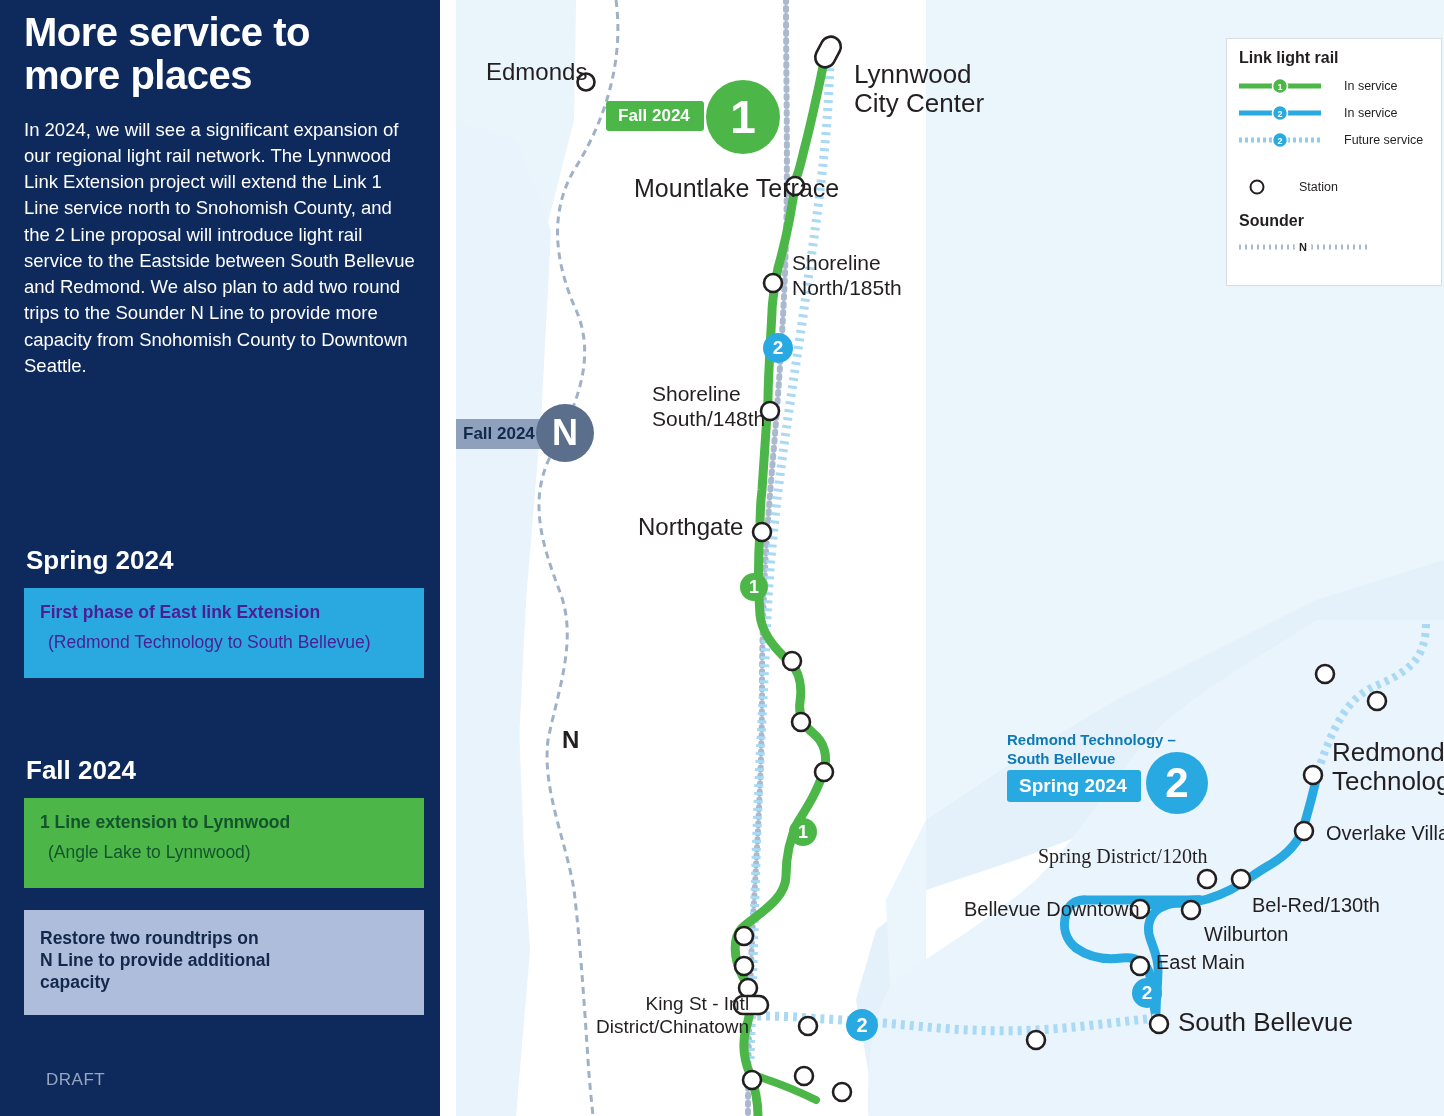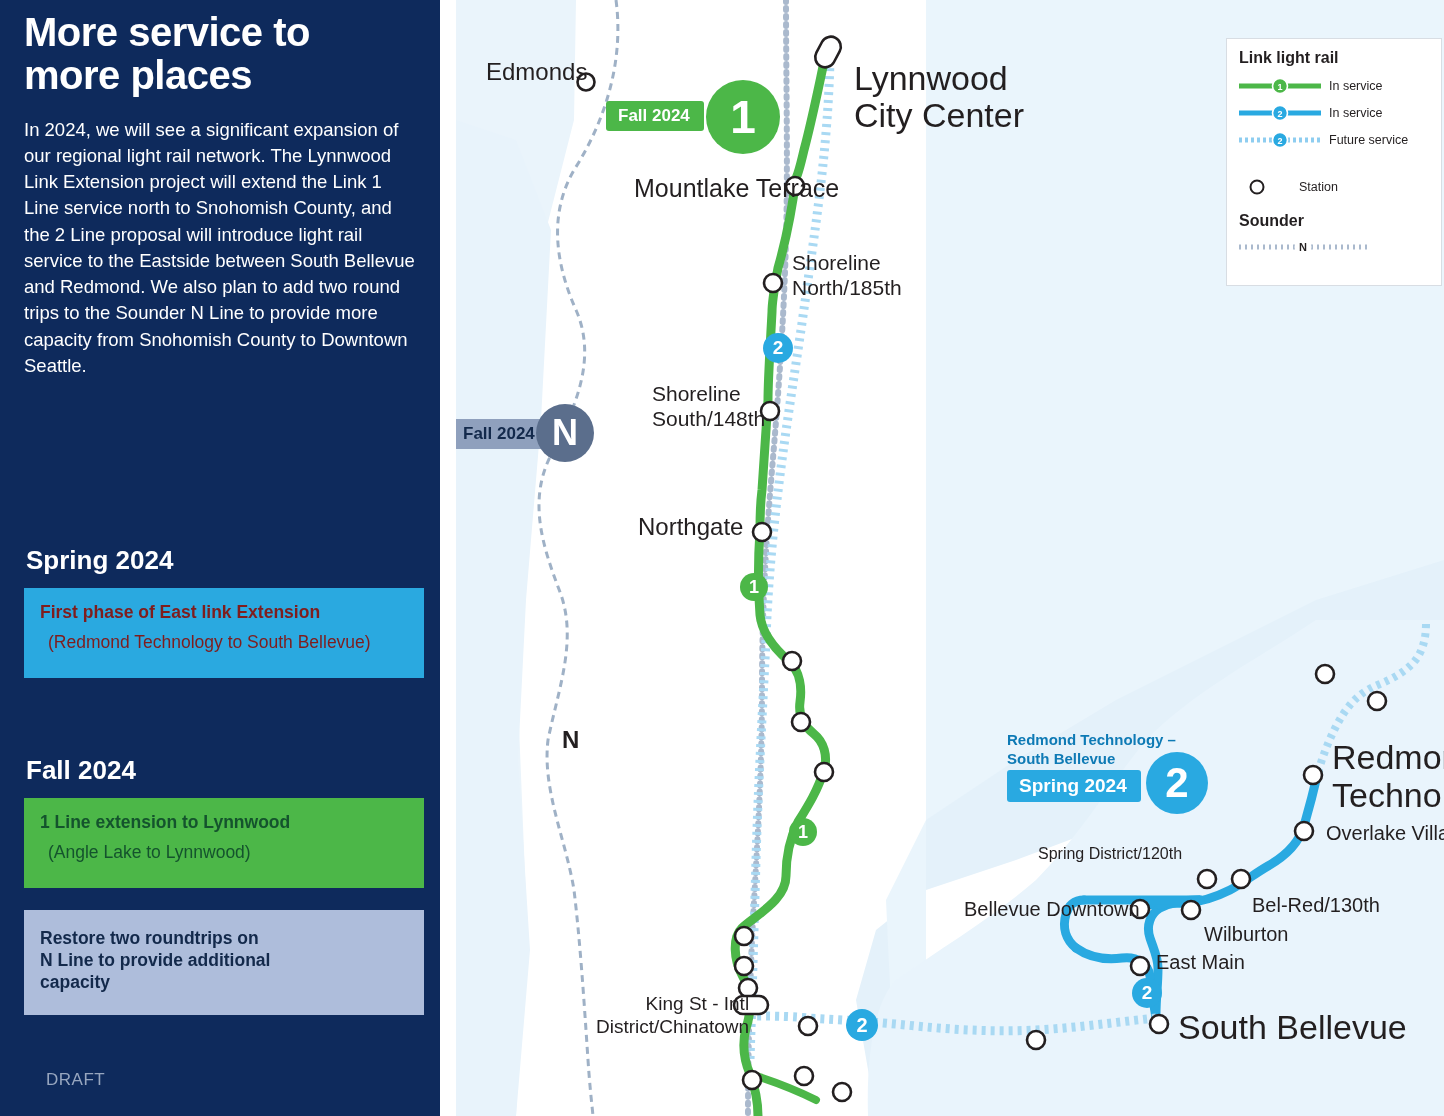--- a/index.html
+++ b/index.html
@@ -29,41 +29,41 @@
     font-size:26px;font-weight:bold;margin:0 0 12px 2px;
   }
   #spring-section{position:absolute;left:24px;top:545px;width:400px;}
   #fall-section{position:absolute;left:24px;top:755px;width:400px;}
 
   .card{
     box-sizing:border-box;padding:14px 16px 16px 16px;width:400px;
   }
   .card .ttl{font-weight:bold;font-size:17.5px;line-height:1.25;margin:0 0 2px 0;}
   .card .sub{font-size:17.5px;line-height:1.25;margin:8px;}
-  .card.blue{background:#2aa9e0;color:#7f1d1d;}
+  .card.blue{background:#2aa9e0;color:#4c1d95;}
   .card.green{background:#4cb748;color:#14532d;}
   .card.grey{background:#aebddb;color:#13294b;}
   .card.grey .ttl{font-weight:bold;}
   #draft{
     position:absolute;left:46px;top:1070px;color:#97a6bf;font-size:17px;
     letter-spacing:0.5px;
   }
 
   
   #map{
     position:absolute;left:456px;top:0;width:988px;height:1116px;
     background:#ffffff;overflow:hidden;
   }
   #map svg{display:block;}
 
   .maplabel{
     position:absolute;color:#231f20;font-size:19px;line-height:1.14;
     white-space:pre;
   }
-  .maplabel.big{font-size:34px;}
+  .maplabel.big{font-size:26px;}
   .maplabel.mid{font-size:24px;}
 
   
   .pill{
     position:absolute;display:flex;align-items:center;
     height:30px;border-radius:3px;color:#ffffff;font-weight:bold;
     font-size:17px;padding:0 14px 0 12px;box-sizing:border-box;
     white-space:nowrap;
   }
   .pill.green{background:#4cb748;}
@@ -79,21 +79,21 @@
   .routebadge.grey{background:#5b6e8c;}
 
   
   #legend{
     position:absolute;left:770px;top:38px;width:216px;height:248px;
     background:#ffffff;border:1px solid #d8dde3;box-sizing:border-box;
     padding:10px 12px;
   }
   #legend .lt{font-weight:bold;font-size:16px;color:#231f20;margin:0 0 8px 0;}
   #legend .row{display:flex;align-items:center;height:22px;margin-bottom:5px;}
-  #legend .row .txt{font-size:12.5px;color:#231f20;margin-left:8px;}
+  #legend .row .txt{font-size:12.5px;color:#231f20;margin-left:23px;}
   #legend .sounder{font-weight:bold;font-size:16px;color:#231f20;margin:14px 0 6px 0;}
 </style>
 </head>
 <body>
 
 <div id="page">
 
   <div id="sidebar">
     <h1 style="white-space:pre-line;">More service to
 more places</h1>
@@ -248,21 +248,21 @@
     <div class="maplabel" style="left:196px;top:381px;font-size:21px;line-height:1.2;">Shoreline
 South/148th</div>
     <div class="maplabel mid" style="left:182px;top:513px;font-size:24px;">Northgate</div>
     <div class="maplabel" style="left:140px;top:993px;font-size:19px;line-height:1.2;text-align:right;">King St - Intl
 District/Chinatown</div>
 
     <div class="maplabel big" style="left:876px;top:738px;line-height:1.12;">Redmond
 Technology</div>
     <div class="maplabel" style="left:870px;top:822px;font-size:20px;">Overlake Village</div>
     <div class="maplabel" style="left:796px;top:894px;font-size:20px;">Bel-Red/130th</div>
-    <div class="maplabel" style="left:582px;top:845px;font-size:16px;">Spring District/120th</div>
+    <div class="maplabel" style="left:582px;top:845px;font-size:20px;font-family:Liberation Serif, serif;">Spring District/120th</div>
     <div class="maplabel" style="left:748px;top:923px;font-size:20px;">Wilburton</div>
     <div class="maplabel" style="left:508px;top:898px;font-size:20px;">Bellevue Downtown</div>
     <div class="maplabel" style="left:700px;top:951px;font-size:20px;">East Main</div>
     <div class="maplabel big" style="left:722px;top:1008px;">South Bellevue</div>
 
     <div class="maplabel" style="left:106px;top:726px;font-weight:bold;font-size:24px;">N</div>
 
     <div class="pill green" style="left:150px;top:101px;">Fall 2024</div>
     <div class="routebadge green" style="left:250px;top:80px;width:74px;height:74px;font-size:46px;">1</div>
 

